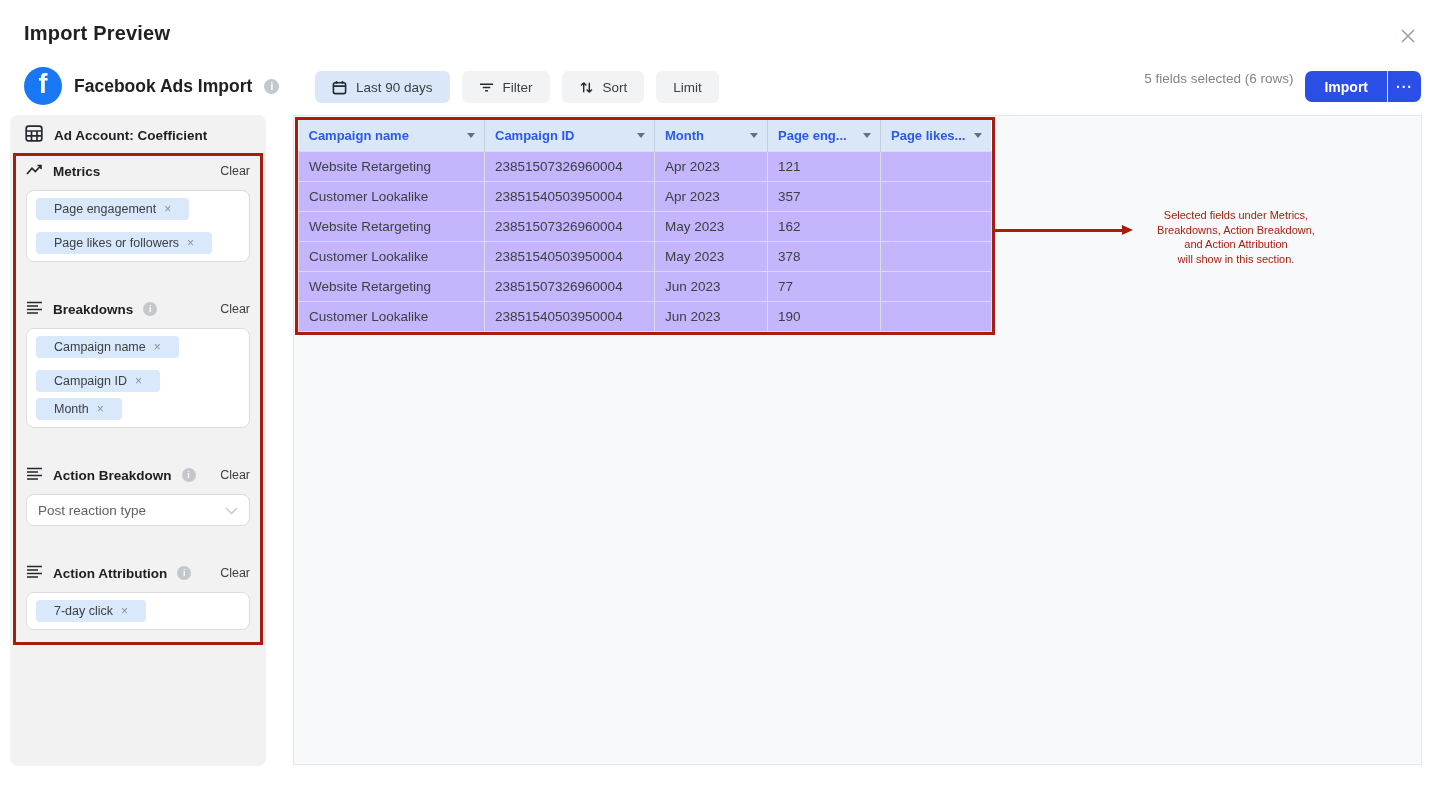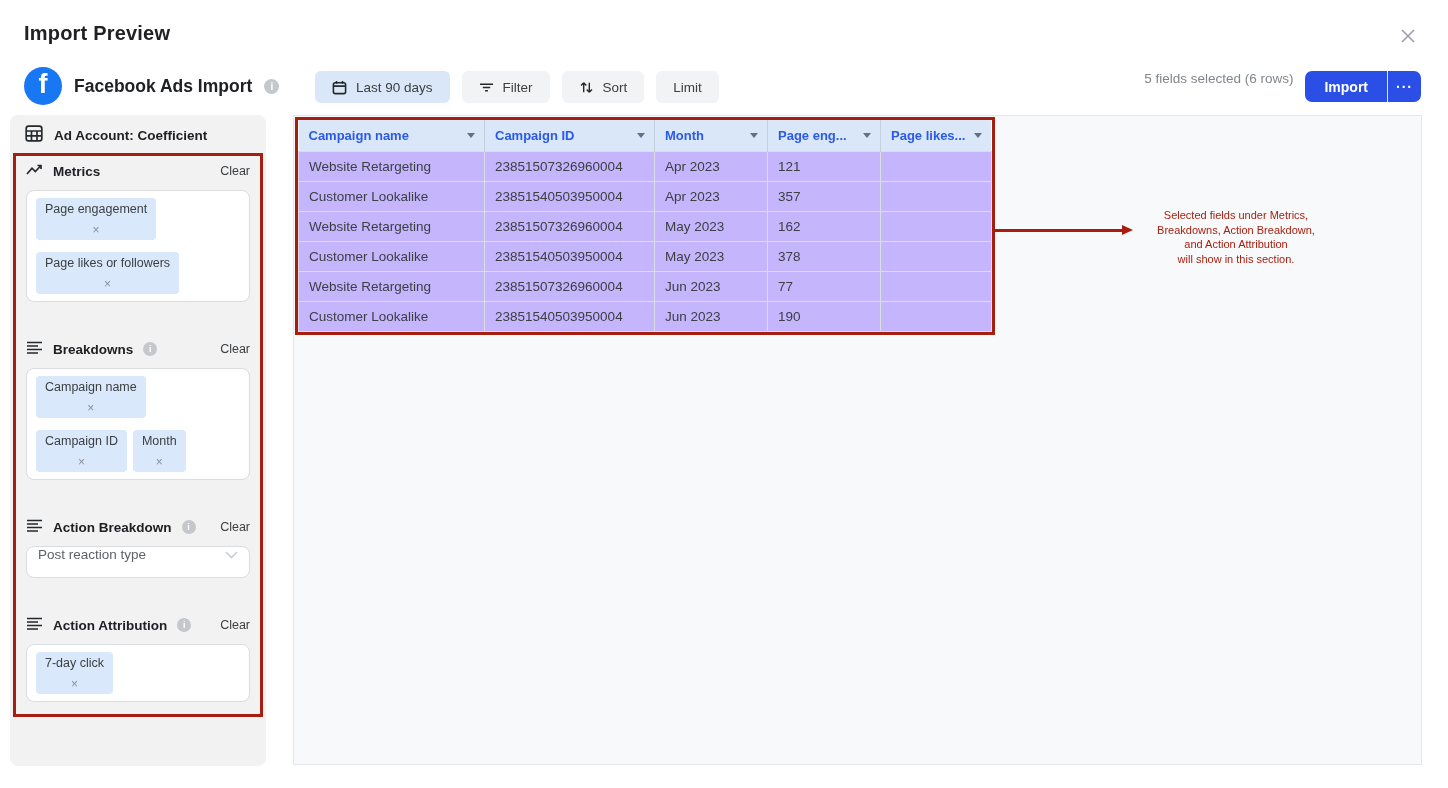--- a/index.html
+++ b/index.html
@@ -48,25 +48,25 @@
   .account-row .label { font-size:13.5px; font-weight:700; color:#202124; }
   .red-box { margin:3px 3px 0 3px; border:3px solid #a81e0e; padding:5px 10px 12px 10px; }
 
   .section { margin-top:0; }
   .section + .section { margin-top:37px; }
   .sec-head { display:flex; align-items:center; gap:10px; height:20px; }
   .sec-title { font-size:13.5px; font-weight:700; color:#202124; }
   .clear-link { margin-left:auto; font-size:12.5px; color:#3c4043; cursor:pointer; }
   .field-box { margin-top:9px; background:#fff; border:1px solid #dadce0;
     border-radius:8px; padding:7px 9px; display:flex; flex-wrap:wrap; gap:6px; min-height:38px; }
-  .chip { background:#d9e8fa; border-radius:4px; padding:4px 9px; font-size:12.5px;
-    color:#3c4043; display:inline-flex; align-items:center; gap:8px; white-space:nowrap;flex-direction:column; }
+  .chip { background:#d9e8fa; border-radius:4px; padding:4px 18px; font-size:12.5px;
+    color:#3c4043; display:inline-flex; align-items:center; gap:8px; white-space:nowrap; }
   .chip-x { color:#8a9099; font-size:12px; cursor:pointer; line-height:1; }
   .select-box { margin-top:9px; background:#fff; border:1px solid #dadce0;
-    border-radius:8px; height:32px; display:flex; 
+    border-radius:8px; height:32px; display:flex; align-items:center;
     padding:0 11px; font-size:13.5px; color:#5f6368; cursor:pointer; }
   .select-box .chev { margin-left:auto; color:#c8ced6; }
 
   
   .main-area { position:absolute; left:293px; top:115px; width:1129px; height:650px;
     background:#f8f9fa; border:1px solid #e4e6e9; }
 
   .table-redbox { position:absolute; left:1px; top:1px; border:3px solid #a81e0e;
     background:#f8f9fa; }
   table.preview { border-collapse:collapse; table-layout:fixed; background:#fff; }

